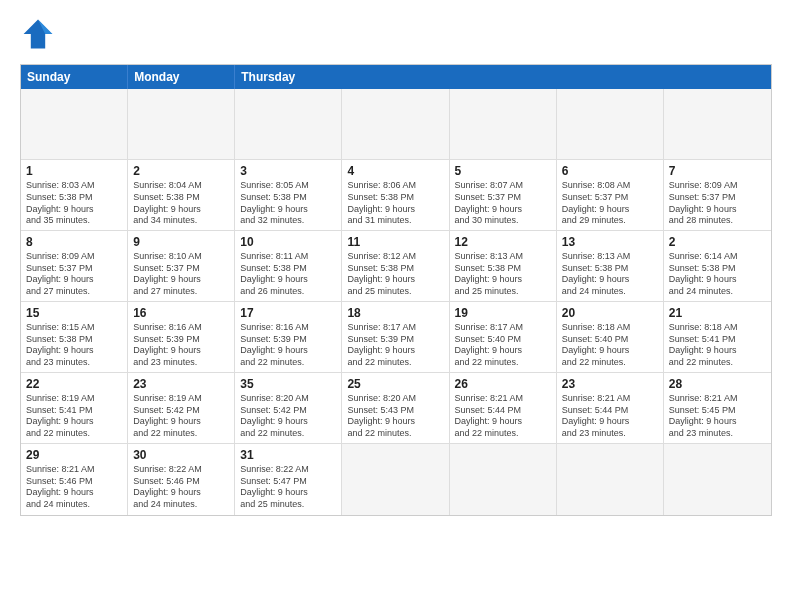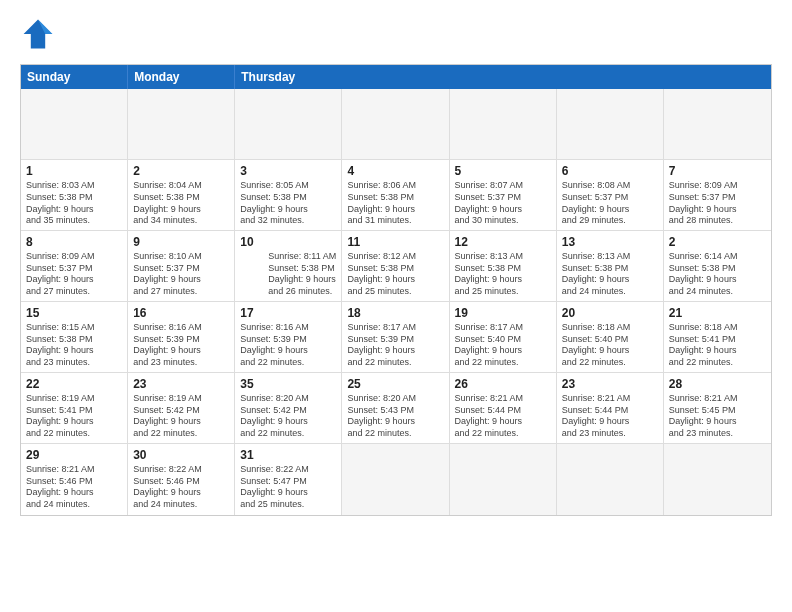--- a/index.html
+++ b/index.html
@@ -213,21 +213,21 @@
           </div>
           <div class="cal-cell">
             <span class="day-num">9</span>
             <div class="day-info" style="white-space: pre-line;">Sunrise: 8:10 AM
 Sunset: 5:37 PM
 Daylight: 9 hours
 and 27 minutes.</div>
           </div>
           <div class="cal-cell">
             <span class="day-num">10</span>
-            <div class="day-info" style="white-space: pre-line; margin-left: 28px;">Sunrise: 8:11 AM
+            <div class="day-info" style="white-space: pre-line;">Sunrise: 8:11 AM
 Sunset: 5:38 PM
 Daylight: 9 hours
 and 26 minutes.</div>
           </div>
           <div class="cal-cell">
             <span class="day-num">11</span>
             <div class="day-info" style="white-space: pre-line;">Sunrise: 8:12 AM
 Sunset: 5:38 PM
 Daylight: 9 hours
 and 25 minutes.</div>

